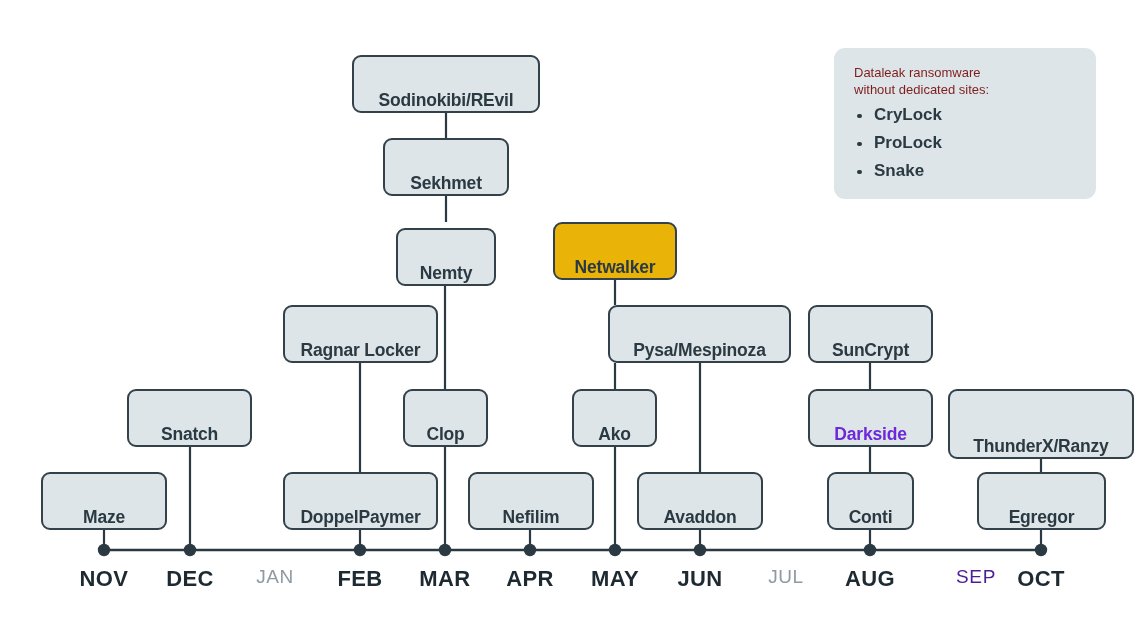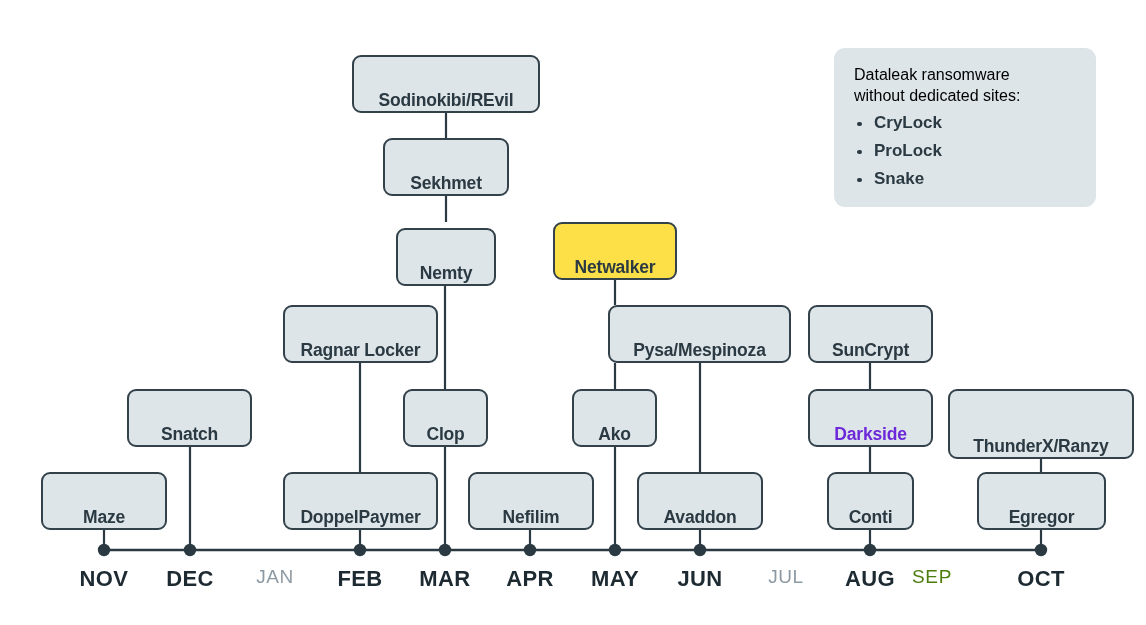--- a/index.html
+++ b/index.html
@@ -63,22 +63,22 @@
     left: 834px;
     top: 48px;
     width: 262px;
     box-sizing: border-box;
     background: #dde5e9;
     border-radius: 11px;
     padding: 16px 20px 18px 20px;
     z-index: 4;
   }
   #legend .legend-line {
-    font-size: 16px;
-    color: #000000;
+    font-size: 13px;
+    color: #7f1d1d;
     line-height: 1.33;
   }
   #legend ul {
     list-style: none;
     margin: 6px 0 0 0;
     padding: 0;
   }
   #legend li {
     position: relative;
     padding-left: 20px;
@@ -136,21 +136,21 @@
   <div id="nodes-layer">
       <div class="node" style="left: 352px; top: 55px; width: 188px; height: 58px; background: rgb(221, 229, 233); border-color: rgb(51, 65, 75); color: rgb(43, 58, 66);">
         <span>Sodinokibi/REvil</span>
       </div>
       <div class="node" style="left: 383px; top: 138px; width: 126px; height: 58px; background: rgb(221, 229, 233); border-color: rgb(51, 65, 75); color: rgb(43, 58, 66);">
         <span>Sekhmet</span>
       </div>
       <div class="node" style="left: 396px; top: 228px; width: 100px; height: 58px; background: rgb(221, 229, 233); border-color: rgb(51, 65, 75); color: rgb(43, 58, 66);">
         <span>Nemty</span>
       </div>
-      <div class="node" style="left: 553px; top: 222px; width: 124px; height: 58px; background: #fde047; border-color: rgb(51, 65, 75); color: rgb(43, 58, 66);">
+      <div class="node" style="left: 553px; top: 222px; width: 124px; height: 58px; background: #eab308; border-color: rgb(51, 65, 75); color: rgb(43, 58, 66);">
         <span>Netwalker</span>
       </div>
       <div class="node" style="left: 283px; top: 305px; width: 155px; height: 58px; background: rgb(221, 229, 233); border-color: rgb(51, 65, 75); color: rgb(43, 58, 66);">
         <span>Ragnar Locker</span>
       </div>
       <div class="node" style="left: 608px; top: 305px; width: 183px; height: 58px; background: rgb(221, 229, 233); border-color: rgb(51, 65, 75); color: rgb(43, 58, 66);">
         <span>Pysa/Mespinoza</span>
       </div>
       <div class="node" style="left: 808px; top: 305px; width: 125px; height: 58px; background: rgb(221, 229, 233); border-color: rgb(51, 65, 75); color: rgb(43, 58, 66);">
         <span>SunCrypt</span>
@@ -194,21 +194,21 @@
       <div class="month" style="left: 104px; top: 566px; color: rgb(29, 42, 50);">NOV</div>
       <div class="month" style="left: 190px; top: 566px; color: rgb(29, 42, 50);">DEC</div>
       <div class="month dim" style="left: 275px; top: 566px; color: rgb(142, 154, 163);">JAN</div>
       <div class="month" style="left: 360px; top: 566px; color: rgb(29, 42, 50);">FEB</div>
       <div class="month" style="left: 445px; top: 566px; color: rgb(29, 42, 50);">MAR</div>
       <div class="month" style="left: 530px; top: 566px; color: rgb(29, 42, 50);">APR</div>
       <div class="month" style="left: 615px; top: 566px; color: rgb(29, 42, 50);">MAY</div>
       <div class="month" style="left: 700px; top: 566px; color: rgb(29, 42, 50);">JUN</div>
       <div class="month dim" style="left: 786px; top: 566px; color: rgb(142, 154, 163);">JUL</div>
       <div class="month" style="left: 870px; top: 566px; color: rgb(29, 42, 50);">AUG</div>
-      <div class="month dim" style="left: 932px; top: 566px; color: #4d7c0f;">SEP</div>
+      <div class="month dim" style="left: 976px; top: 566px; color: #4c1d95;">SEP</div>
       <div class="month" style="left: 1041px; top: 566px; color: rgb(29, 42, 50);">OCT</div>
     </div>
 
   <div id="legend">
     <div class="legend-line">Dataleak ransomware</div>
     <div class="legend-line">without dedicated sites:</div>
     <ul>
         <li><span class="dot"></span><span>CryLock</span></li>
         <li><span class="dot"></span><span>ProLock</span></li>
         <li><span class="dot"></span><span>Snake</span></li>

